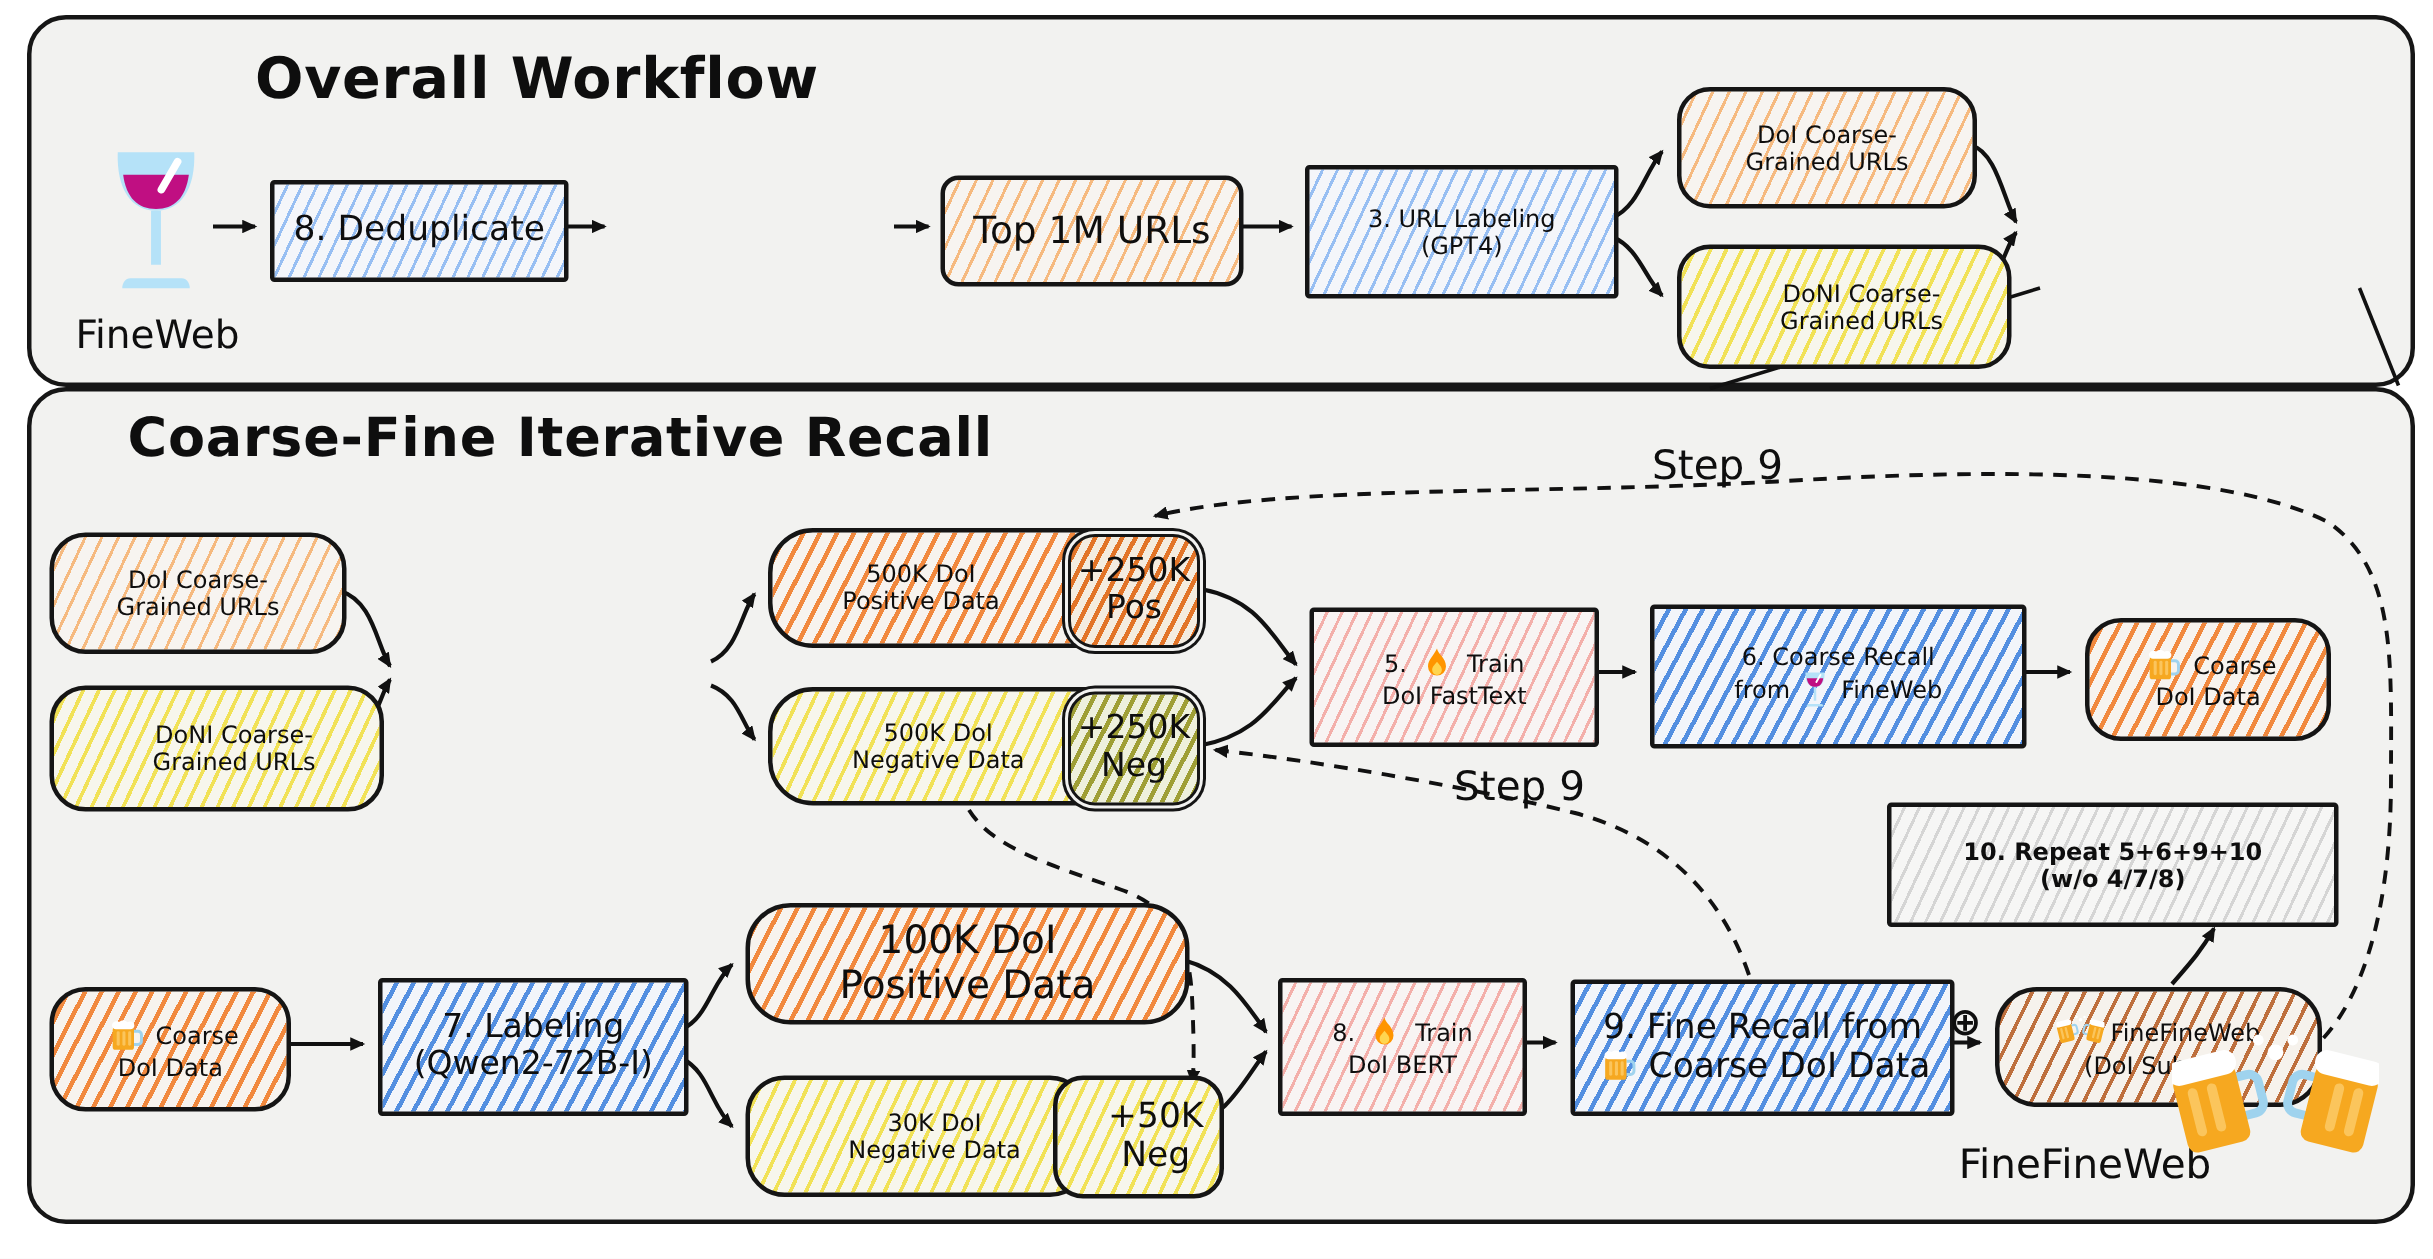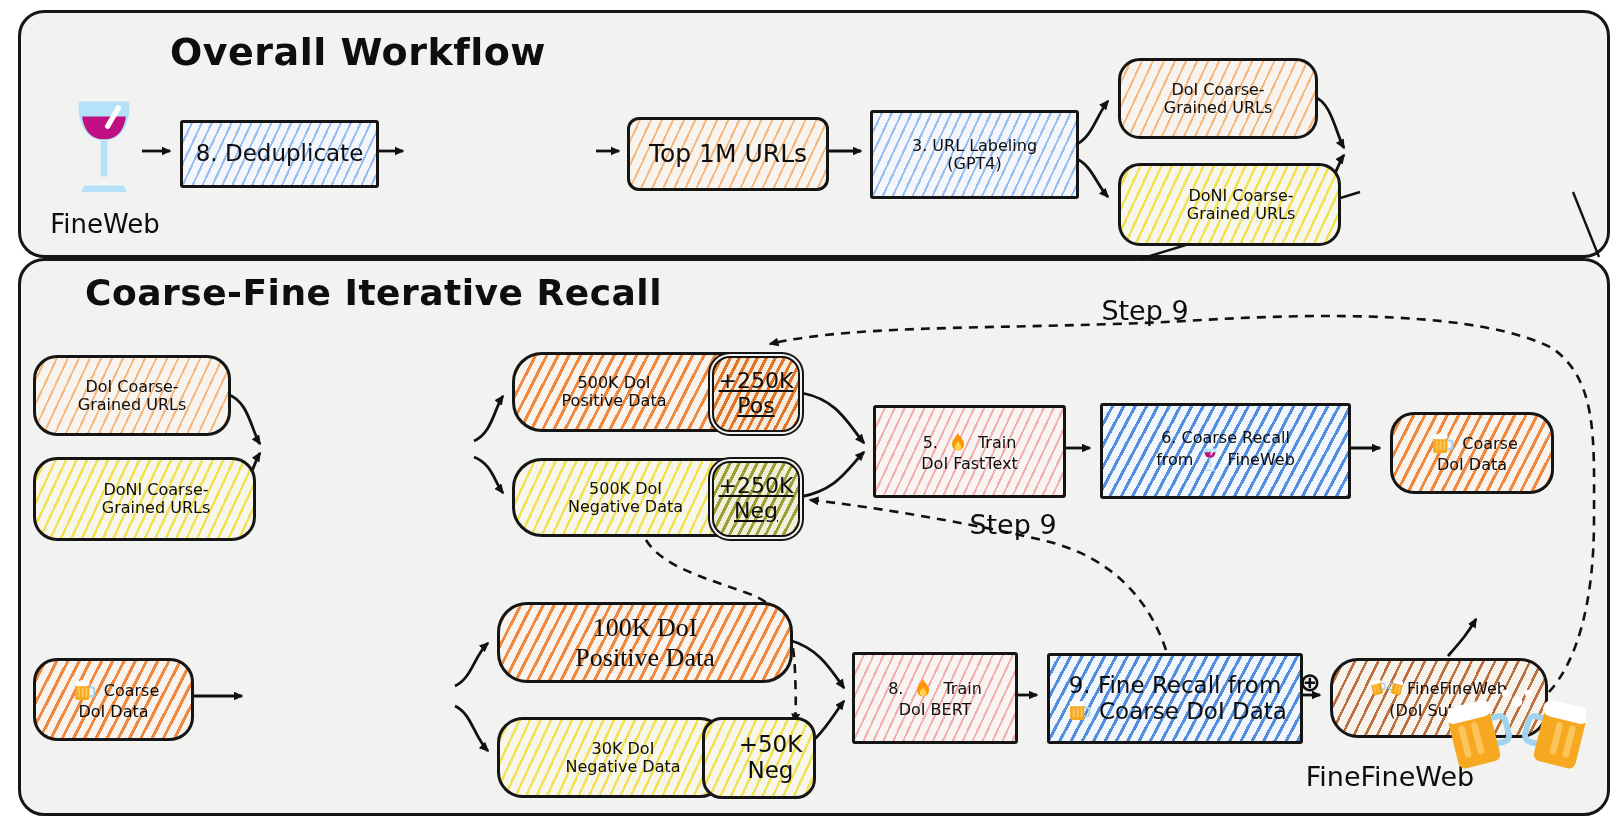--- a/index.html
+++ b/index.html
@@ -2,21 +2,21 @@
 <html><head>
 <meta charset="utf-8">
 <style>
   html,body{margin:0;padding:0;background:#ffffff;}
   .stage{position:relative;width:1622px;height:839px;font-family:"DejaVu Sans","Liberation Sans",sans-serif;color:#0e0e0e;overflow:hidden;}
   .panel{position:absolute;background:#f2f2f0;border:3.5px solid #161616;border-radius:26px;z-index:0;}
   .wires{position:absolute;left:0;top:0;z-index:1;}
   .node,.lbl{position:absolute;z-index:2;display:flex;flex-direction:column;align-items:center;justify-content:center;text-align:center;line-height:1.12;}
   .box{border:3px solid #151515;border-radius:3px;}
   .rnd{border:3px solid #151515;border-radius:12px;}
-  .cap{border:2.5px solid #151515;border-radius:18px;box-shadow:0 0 0 2px #f2f2f0,0 0 0 4px #151515;text-decoration:underline;}
+  .cap{border:2.5px solid #151515;border-radius:18px;box-shadow:0 0 0 2px #f2f2f0,0 0 0 4px #151515;}
   .title{position:absolute;z-index:2;font-weight:800;letter-spacing:.5px;}
   .b{font-weight:700;}
   
   .h-blue{background:#f4f6fa;background-image:repeating-linear-gradient(115deg,transparent 0 7px,rgba(120,172,240,.75) 7px 9px);}
   .h-blue2{background:#f2f5fa;background-image:repeating-linear-gradient(118deg,transparent 0 7px,rgba(55,125,220,.85) 7px 10px);}
   .h-orangeL{background:#f7f4f0;background-image:repeating-linear-gradient(115deg,transparent 0 8px,rgba(245,166,90,.75) 8px 10px);}
   .h-orange{background:#f7f3ee;background-image:repeating-linear-gradient(117deg,transparent 0 7px,rgba(240,118,31,.85) 7px 10px);}
   .h-orangeC{background:#f4ecdf;background-image:repeating-linear-gradient(117deg,transparent 0 5px,rgba(225,110,30,.95) 5px 8px);}
   .h-brown{background:#f6f2ec;background-image:repeating-linear-gradient(116deg,transparent 0 8px,rgba(180,88,30,.85) 8px 10.5px);}
   .h-yellow{background:#f7f6ec;background-image:repeating-linear-gradient(115deg,transparent 0 7px,rgba(240,222,60,.85) 7px 9.5px);padding-left:23px;}
@@ -182,38 +182,46 @@
             <path d="M3 4.6c0-1.8 1.5-3.1 3.3-3.1.8 0 1.5.3 2 .7.7-.7 1.8-1.2 3-1.2 1.3 0 2.5.5 3.2 1.3.6-.4 1.3-.6 2.1-.6 1.8 0 3.2 1.3 3.2 3 0 1.6-1.3 2.9-3.1 2.9H6c-1.7 0-3-1.3-3-3z" fill="#ffffff"></path>
           </svg></span>
       <span>Coarse</span>
     </span>
     <span>DoI Data</span>
   </div>
 
   <div class="lbl fs27" style="left:1085px;top:296px;width:120px;">Step 9</div>
   <div class="lbl fs27" style="left:958px;top:510px;width:110px;">Step 9</div>
 
+  <div class="node box h-gray fs24 b" style="left:1258px;top:535px;width:295px;height:77px;">
+    <span>10. Repeat 5+6+9+10</span>
+    <span>(w/o 4/7/8)</span>
+  </div>
 
   <div class="node rnd h-orange fs24" style="left:33px;top:658px;width:155px;height:77px;border-radius:24px;">
     <span class="row">
       <span class="ico ico-sm"><svg viewBox="0 0 27 26">
             <path d="M19.5 9h3a2.6 2.6 0 0 1 2.6 2.6v4.8a2.6 2.6 0 0 1-2.6 2.6h-3" fill="none" stroke="#9fd3ee" stroke-width="2.2"></path>
             <rect x="3.5" y="6" width="16" height="17" rx="2.2" fill="#f6a820"></rect>
             <rect x="6.5" y="9" width="2.3" height="11" rx="1.1" fill="#fbc55c"></rect>
             <rect x="10.8" y="9" width="2.3" height="11" rx="1.1" fill="#fbc55c"></rect>
             <rect x="15.1" y="9" width="2.3" height="11" rx="1.1" fill="#fbc55c"></rect>
             <path d="M3 4.6c0-1.8 1.5-3.1 3.3-3.1.8 0 1.5.3 2 .7.7-.7 1.8-1.2 3-1.2 1.3 0 2.5.5 3.2 1.3.6-.4 1.3-.6 2.1-.6 1.8 0 3.2 1.3 3.2 3 0 1.6-1.3 2.9-3.1 2.9H6c-1.7 0-3-1.3-3-3z" fill="#ffffff"></path>
           </svg></span>
       <span>Coarse</span>
     </span>
     <span>DoI Data</span>
   </div>
 
-
-  <div class="node rnd h-orange fs26" style="left:497px;top:602px;width:290px;height:75px;border-radius:30px;font-family:Liberation Serif, serif;">
+  <div class="node box h-blue2 fs22" style="left:252px;top:652px;width:201px;height:86px;">
+    <span>7. Labeling</span>
+    <span>(Qwen2-72B-I)</span>
+  </div>
+
+  <div class="node rnd h-orange fs26" style="left:497px;top:602px;width:290px;height:75px;border-radius:30px;">
     <span>100K DoI</span>
     <span>Positive Data</span>
   </div>
   <div class="node rnd h-yellow fs24" style="left:497px;top:717px;width:200px;height:75px;border-radius:26px;">
     <span>30K DoI</span>
     <span>Negative Data</span>
   </div>
   <div class="node rnd h-yellow fs23" style="left:702px;top:717px;width:85px;height:76px;border-radius:20px;">
     <span>+50K</span>
     <span>Neg</span>

